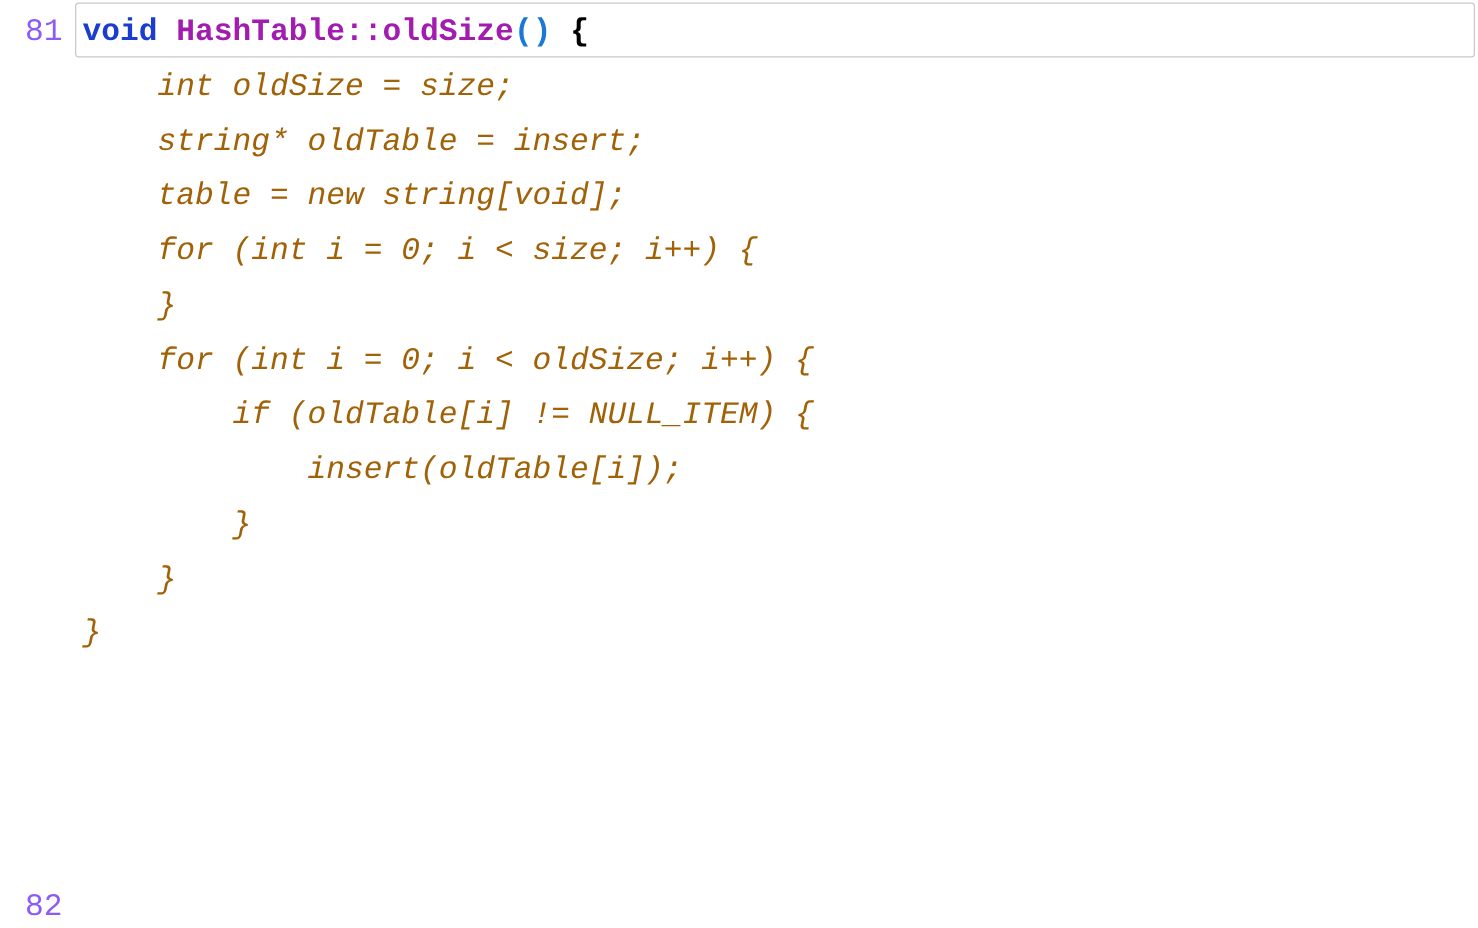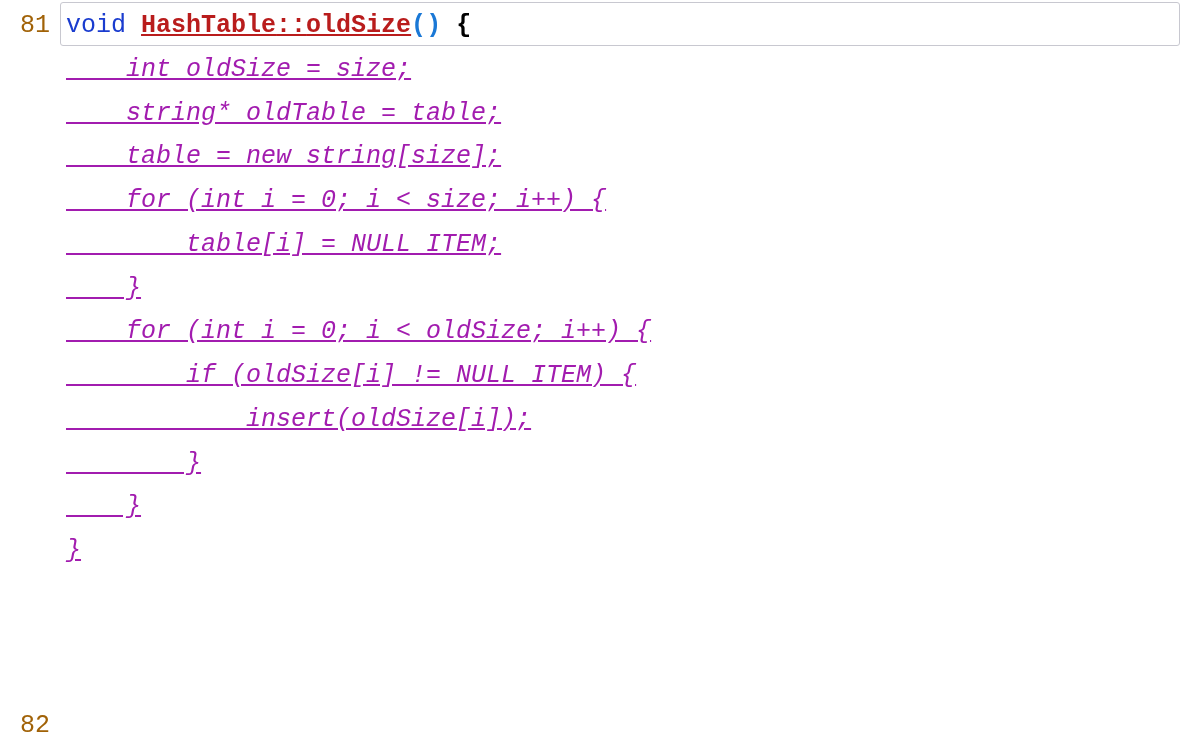--- a/index.html
+++ b/index.html
@@ -14,35 +14,35 @@
     width: 1182px;
     height: 742px;
     overflow: hidden;
   }
   .editor { display: flex; width: 100%; height: 100%; }
   .gutter {
     width: 60px;
     text-align: right;
     padding-right: 10px;
     padding-top: 4px;
-    color: #a16207;
+    color: #8b5cf6;
     user-select: none;
     font-weight: 400;
   }
   .code {
     flex: 1;
     padding-top: 4px;
     padding-left: 6px;
     position: relative;
   }
   .line { white-space: pre; }
   .ln { height: 1.75em; }
-  .ghost { color: #a21caf; font-style: italic; text-decoration: underline; }
-  .kw { color: #1a3ccf; font-weight: 400; font-style: normal; }
-  .ident { color: #b91c1c; font-weight: 600; font-style: normal; text-decoration: underline; }
+  .ghost { color: #a16207; font-style: italic; }
+  .kw { color: #1a3ccf; font-weight: 700; font-style: normal; }
+  .ident { color: #a21caf; font-weight: 600; font-style: normal; }
   .paren { color: #1a78d6; font-weight: 600; font-style: normal; }
   .brace { color: #000000; font-weight: 600; font-style: normal; }
   .norm { color: #000000; font-style: normal; font-weight: 600;}
   .sig-box {
     position: absolute;
     top: 2px;
     left: 0;
     right: 2px;
     height: 1.75em;
     border: 1px solid #c8c8d0;
@@ -70,26 +70,25 @@
     <div class="ln"></div>
     <div class="ln"></div>
     <div class="ln"></div>
     <div class="ln"></div>
     <div class="ln">82</div>
   </div>
   <div class="code">
     <div class="sig-box"></div>
     <div class="line"><span class="kw">void</span><span class="norm"> </span><span class="ident">HashTable</span><span class="ident">::</span><span class="ident">oldSize</span><span class="paren">(</span><span class="paren">)</span><span class="norm"> </span><span class="brace">{</span></div>
     <div class="line ghost">    int oldSize = size;</div>
-    <div class="line ghost">    string* oldTable = table;</div>
-    <div class="line ghost">    table = new string[size];</div>
+    <div class="line ghost">    string* oldTable = insert;</div>
+    <div class="line ghost">    table = new string[void];</div>
     <div class="line ghost">    for (int i = 0; i &lt; size; i++) {</div>
-    <div class="line ghost">        table[i] = NULL_ITEM;</div>
     <div class="line ghost">    }</div>
     <div class="line ghost">    for (int i = 0; i &lt; oldSize; i++) {</div>
-    <div class="line ghost">        if (oldSize[i] != NULL_ITEM) {</div>
-    <div class="line ghost">            insert(oldSize[i]);</div>
+    <div class="line ghost">        if (oldTable[i] != NULL_ITEM) {</div>
+    <div class="line ghost">            insert(oldTable[i]);</div>
     <div class="line ghost">        }</div>
     <div class="line ghost">    }</div>
     <div class="line ghost">}</div>
     <div class="line"></div>
   </div>
 </div>
 
 </body></html>

